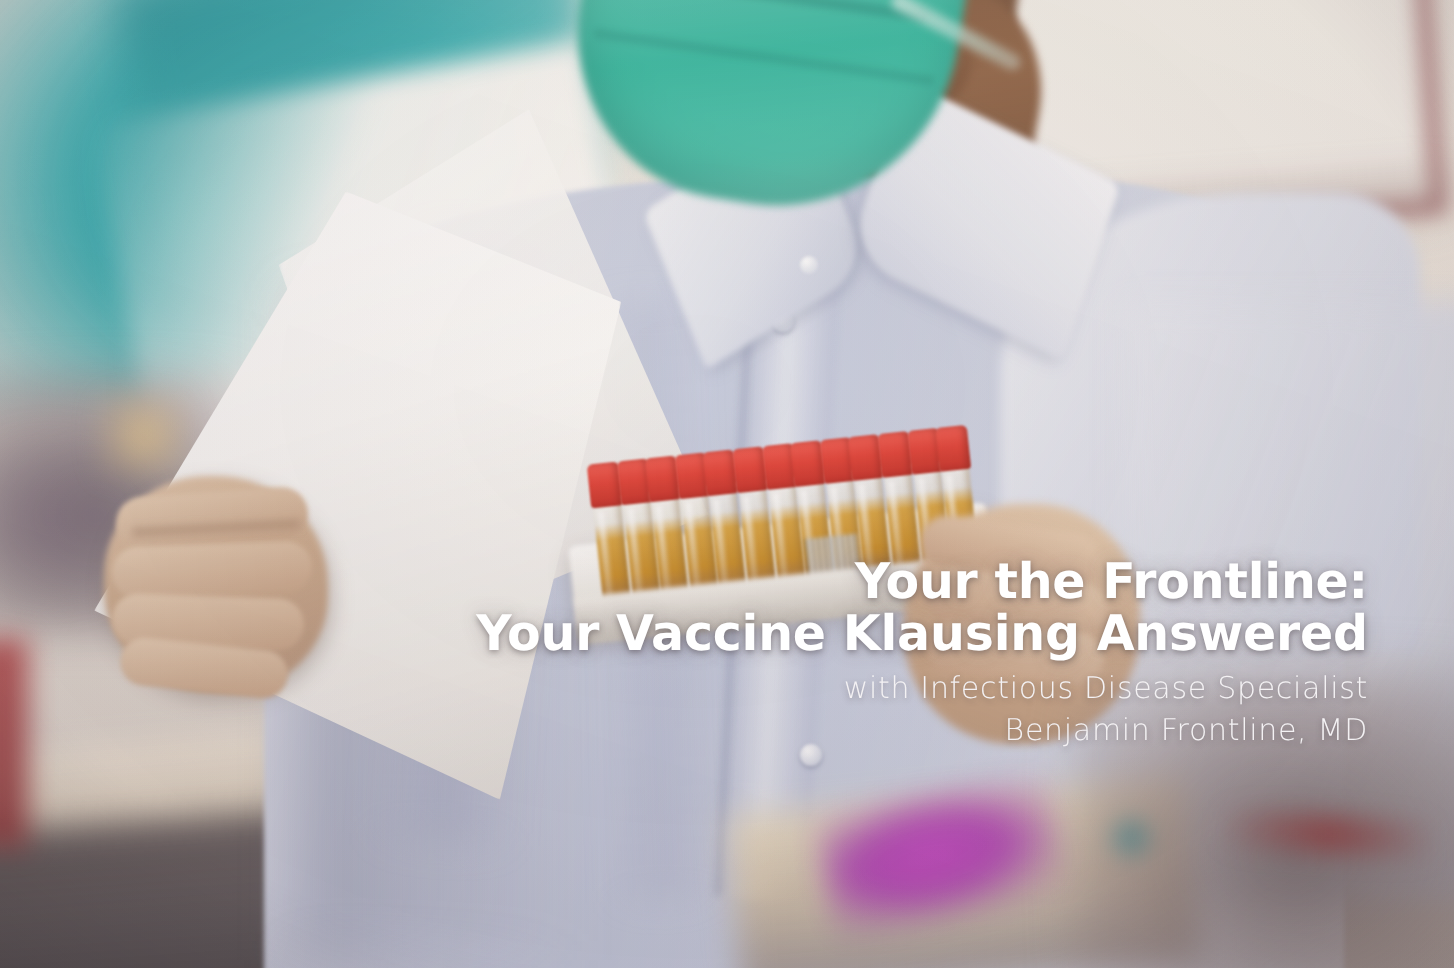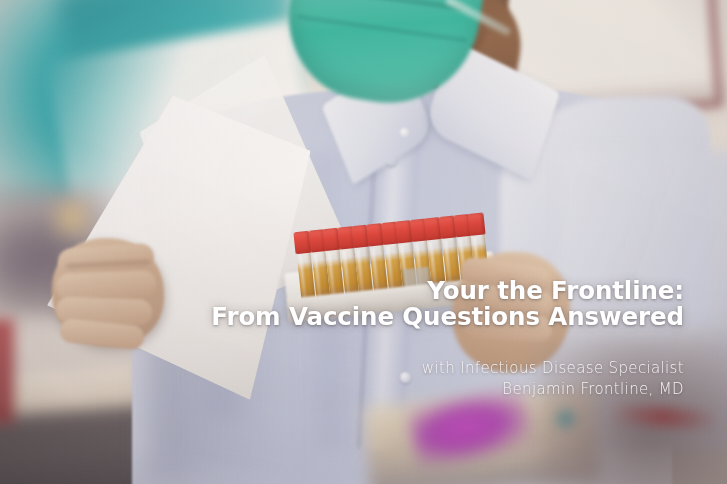--- a/index.html
+++ b/index.html
@@ -497,21 +497,21 @@
     font-weight: bold;
     font-size: 24.5px;
     line-height: 26px;
     letter-spacing: -0.1px;
     text-shadow:
       0 1px 3px rgba(60,50,55,.45),
       0 0 10px rgba(90,75,80,.30);
     white-space: nowrap;
   }
   .subtitle-block {
-    margin-top: 28px;
+    margin-top: 4px;
   }
   .subtitle {
     margin: 0;
     color: #f4f2f4;
     font-family: "DejaVu Sans", sans-serif;
     font-weight: 300;
     font-size: 15px;
     line-height: 21px;
     letter-spacing: .35px;
     text-shadow: 0 1px 3px rgba(60,50,55,.40);
@@ -632,20 +632,20 @@
     <div class="layer-teal-small"></div>
     <div class="layer-darkright"></div>
     <div class="layer-darkright-red"></div>
 
     <div class="grade"></div>
     <div class="grade-lift"></div>
   </div>
 
   <div class="text-block">
     <h1 class="title">Your the Frontline:</h1>
-    <h1 class="title">From Vaccine Questions Answered</h1>
+    <h1 class="title">Your Vaccine Klausing Answered</h1>
     <div class="subtitle-block">
       <p class="subtitle">with Infectious Disease Specialist</p>
       <p class="subtitle">Benjamin Frontline, MD</p>
     </div>
   </div>
 
 </div>
 
 </body></html>

